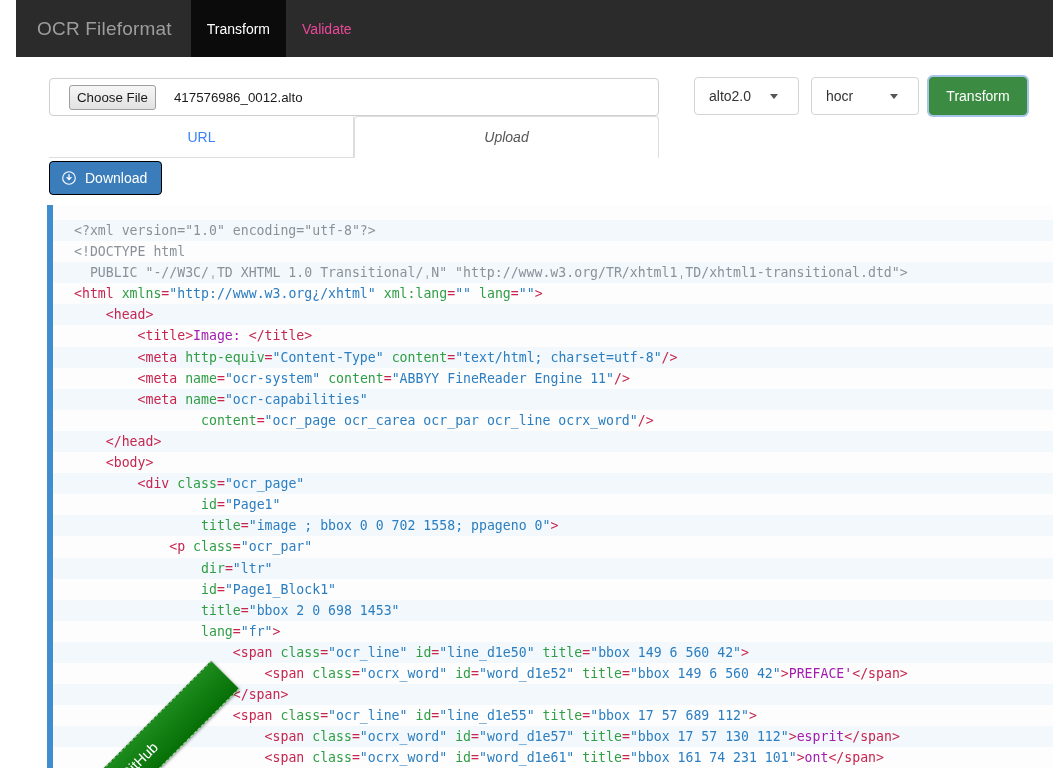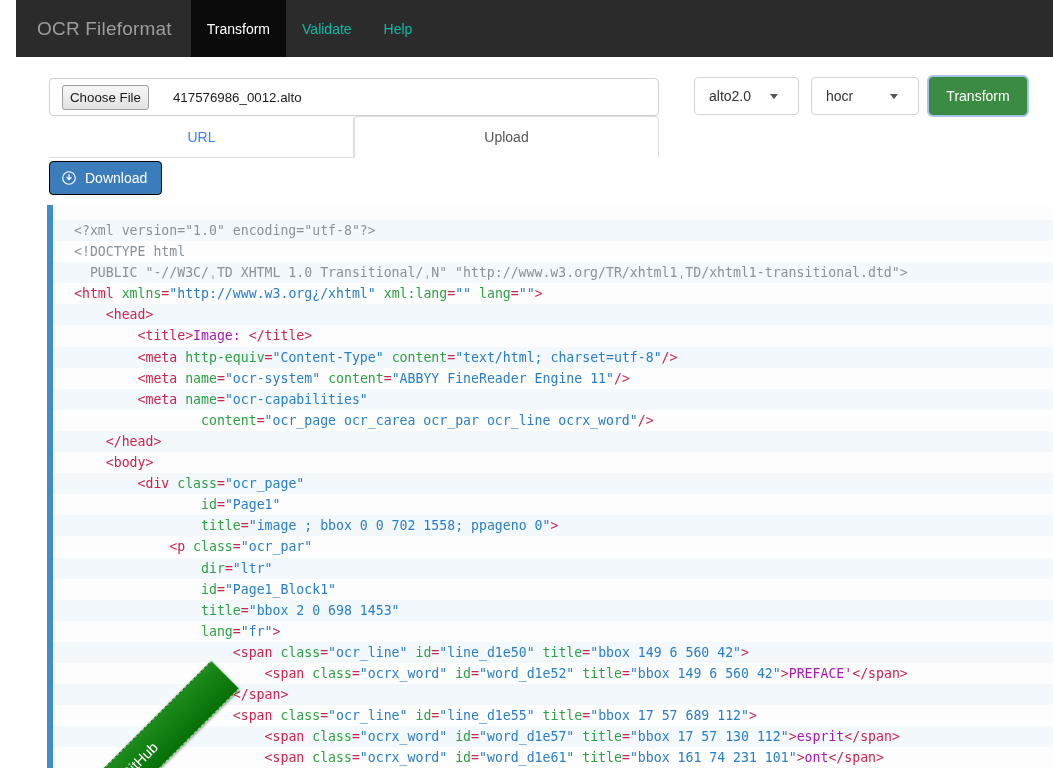--- a/index.html
+++ b/index.html
@@ -23,52 +23,52 @@
     padding: 0 19px 0 21px;
     font-size: 19px; color: #9d9d9d;
     background: #2b2b2b;
     letter-spacing: .2px;
     white-space: nowrap;
   }
   .nav-item {
     display: flex; align-items: center;
     padding: 0 16px;
     font-size: 14px;
-    color: #14b8a6;
+    color: #ec4899;
     white-space: nowrap;
   }
   .nav-item.active { background: #0b0b0b; color: #ffffff; }
 
   
   #form-area { position: absolute; top: 57px; left: 0; width: 1053px; }
 
   #file-input-wrap {
     position: absolute; left: 49px; top: 21px;
     width: 610px; height: 38px;
     border: 1px solid #cfcfcf;
     border-radius: 4px;
     background: #fff;
     display: flex; align-items: center;
-    padding-left: 12px;
+    padding-left: 19px;
     overflow: hidden;
   }
   #choose-file-btn {
     height: 25px;
     padding: 0 7px;
     border: 1px solid #9e9e9e;
     border-radius: 3px;
     background: linear-gradient(#f6f6f6, #e2e2e2);
     font-size: 13.3px;
     color: #1a1a1a;
     display: flex; align-items: center;
     font-family: "Liberation Sans", sans-serif;
     white-space: nowrap;
   }
   #file-name {
-    margin-left: 24px;
+    margin-left: 18px;
     font-size: 13.3px;
     color: #1a1a1a;
     white-space: nowrap;
   }
 
   
   #tabs {
     position: absolute; left: 49px; top: 59px;
     width: 610px; height: 42px;
     display: flex;
@@ -88,20 +88,21 @@
     background: transparent;
   }
   .tab.active {
     color: #555555;
     background: #ffffff;
     border: 1px solid #dddddd;
     border-bottom: 1px solid #ffffff;
     border-radius: 4px 4px 0 0;
     margin-bottom: -1px;
     z-index: 3;
+    font-style: italic;
   }
 
   
   .select-box {
     position: absolute; top: 20px;
     height: 38px;
     border: 1px solid #d3d3d3;
     border-radius: 4px;
     background: #ffffff;
     display: flex; align-items: center;
@@ -194,21 +195,20 @@
     white-space: nowrap;
   }
 </style>
 </head>
 <body>
 
 <div id="navbar">
   <div id="navbar-brand">OCR Fileformat</div>
   <div class="nav-item active">Transform</div>
   <div class="nav-item">Validate</div>
-  <div class="nav-item">Help</div>
 </div>
 
 <div id="form-area">
 
   <div id="file-input-wrap">
     <div id="choose-file-btn">Choose File</div>
     <div id="file-name">417576986_0012.alto</div>
   </div>
 
   <div id="tabs">

